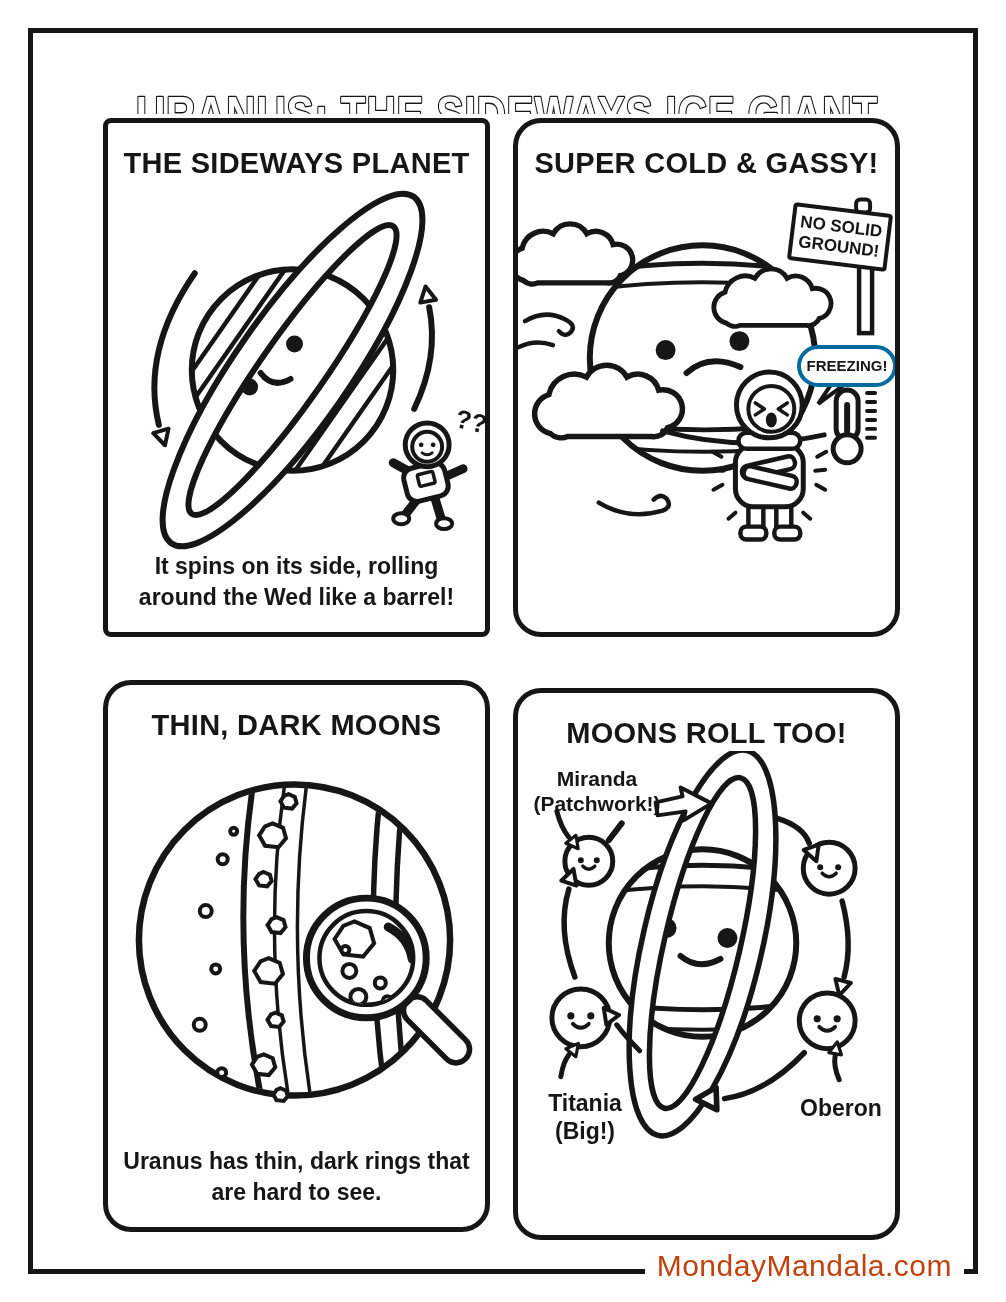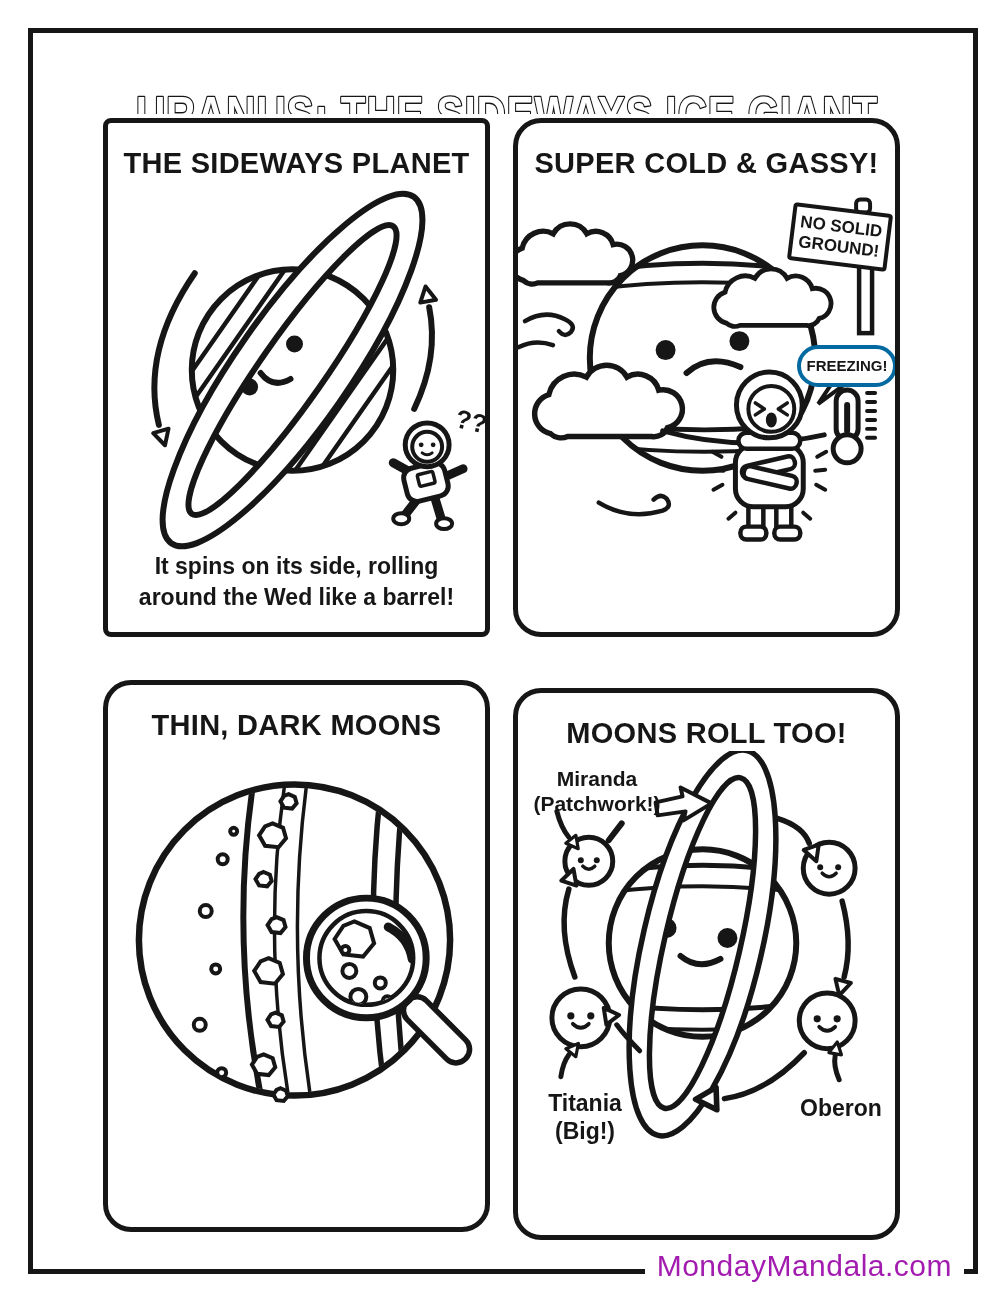--- a/index.html
+++ b/index.html
@@ -51,21 +51,21 @@
   }
   .moon-label{position:absolute;text-align:center;font-weight:bold;line-height:1.2;}
   #label-miranda{left:4px;top:73px;width:150px;font-size:21px;}
   #label-titania{left:17px;top:397px;width:100px;font-size:23px;}
   #label-oberon{left:268px;top:402px;width:110px;font-size:23px;}
   .thought-marks{
     font-family:"Liberation Sans", sans-serif;font-weight:bold;font-size:26px;fill:#161616;
   }
   .footer{
     position:absolute;top:1249px;right:42px;background:#fff;padding:0 12px;
-    font-size:30px;letter-spacing:.5px;color:#a21caf;
+    font-size:30px;letter-spacing:.5px;color:#c2410c;
   }
 </style>
 </head>
 <body>
 
 <svg width="0" height="0" style="position:absolute" aria-hidden="true">
   <defs>
     <g id="ah">
         <path d="M0 -8 L15 0 L0 8 Z" fill="#fff" stroke="#161616" stroke-width="4" stroke-linejoin="round"></path>
       </g>
@@ -300,20 +300,21 @@
           <circle cx="247" cy="228" r="7"></circle>
             <circle cx="278" cy="240" r="5.5"></circle>
           <circle cx="256" cy="254" r="8"></circle>
             <circle cx="285" cy="258" r="4.5"></circle>
           <circle cx="243" cy="207" r="4"></circle>
         </g>
       </g>
     </g>
   </svg>
 
+  <div class="panel-caption">Uranus has thin, dark rings that are hard to see.</div>
 </div>
 
 <div class="panel" id="panel-4">
   <div class="panel-title">MOONS ROLL TOO!</div>
 
   <svg class="illus" viewBox="0 0 388 400">
     <defs>
         <clipPath id="clipP4">
           <circle cx="190" cy="192" r="92"></circle>
         </clipPath>

